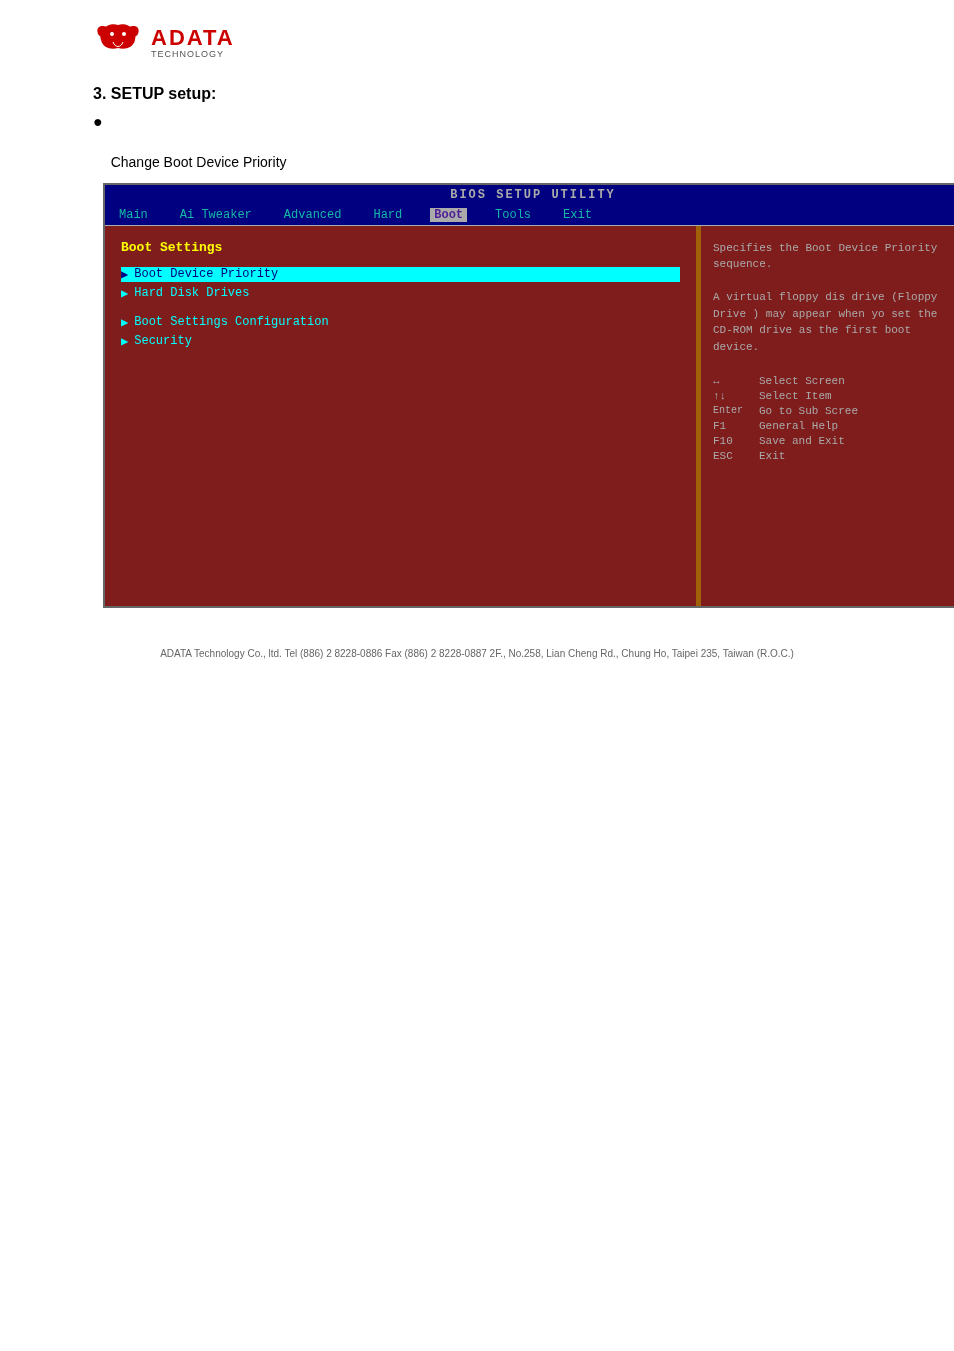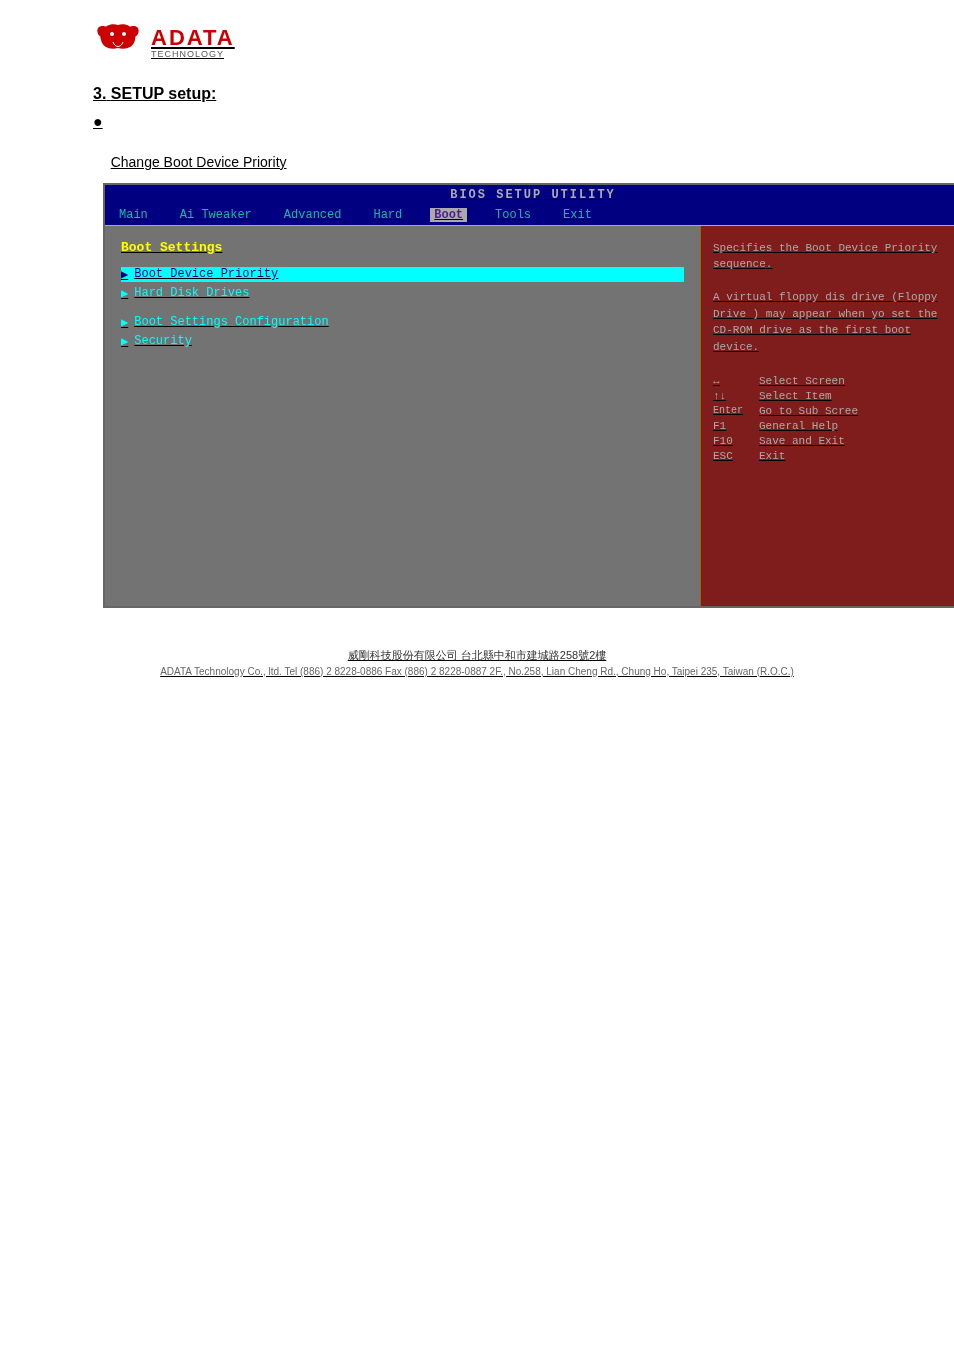--- a/index.html
+++ b/index.html
@@ -11,21 +11,20 @@
       display: flex;
       flex-direction: column;
       align-items: center;
     }
 
     .page-wrapper {
       width: 848px;
       padding: 20px 40px;
       display: flex;
       flex-direction: column;
-      text-decoration: underline;
     }
 
     
     .logo-area {
       display: flex;
       align-items: center;
       margin-bottom: 10px;
     }
     .logo-bird {
       width: 50px;
@@ -109,22 +108,22 @@
     .bios-content {
       display: flex;
       flex-direction: row;
       min-height: 380px;
     }
 
     
     .bios-left {
       flex: 1;
       padding: 14px 16px;
-      border-right: 1px solid #a16207;
-      background: #737373;
+      border-right: 5px solid #a16207;
+      background: #7f1d1d;
     }
 
     .bios-section-title {
       color: #ffff00;
       font-family: 'Courier New', monospace;
       font-size: 13px;
       font-weight: bold;
       margin-bottom: 12px;
     }
 
@@ -310,17 +309,16 @@
             <span class="key">ESC</span>
             <span class="key-desc">Exit</span>
           </div>
         </div>
       </div>
 
     </div>
   </div>
 
   <div class="footer">
-    <div class="footer-company">威剛科技股份有限公司  台北縣中和市建城路258號2樓</div>
     <div>ADATA Technology Co., ltd.   Tel (886) 2 8228-0886  Fax (886) 2 8228-0887   2F., No.258, Lian Cheng Rd., Chung Ho, Taipei  235, Taiwan (R.O.C.)</div>
   </div>
 
 </div>
 
 </body></html>

